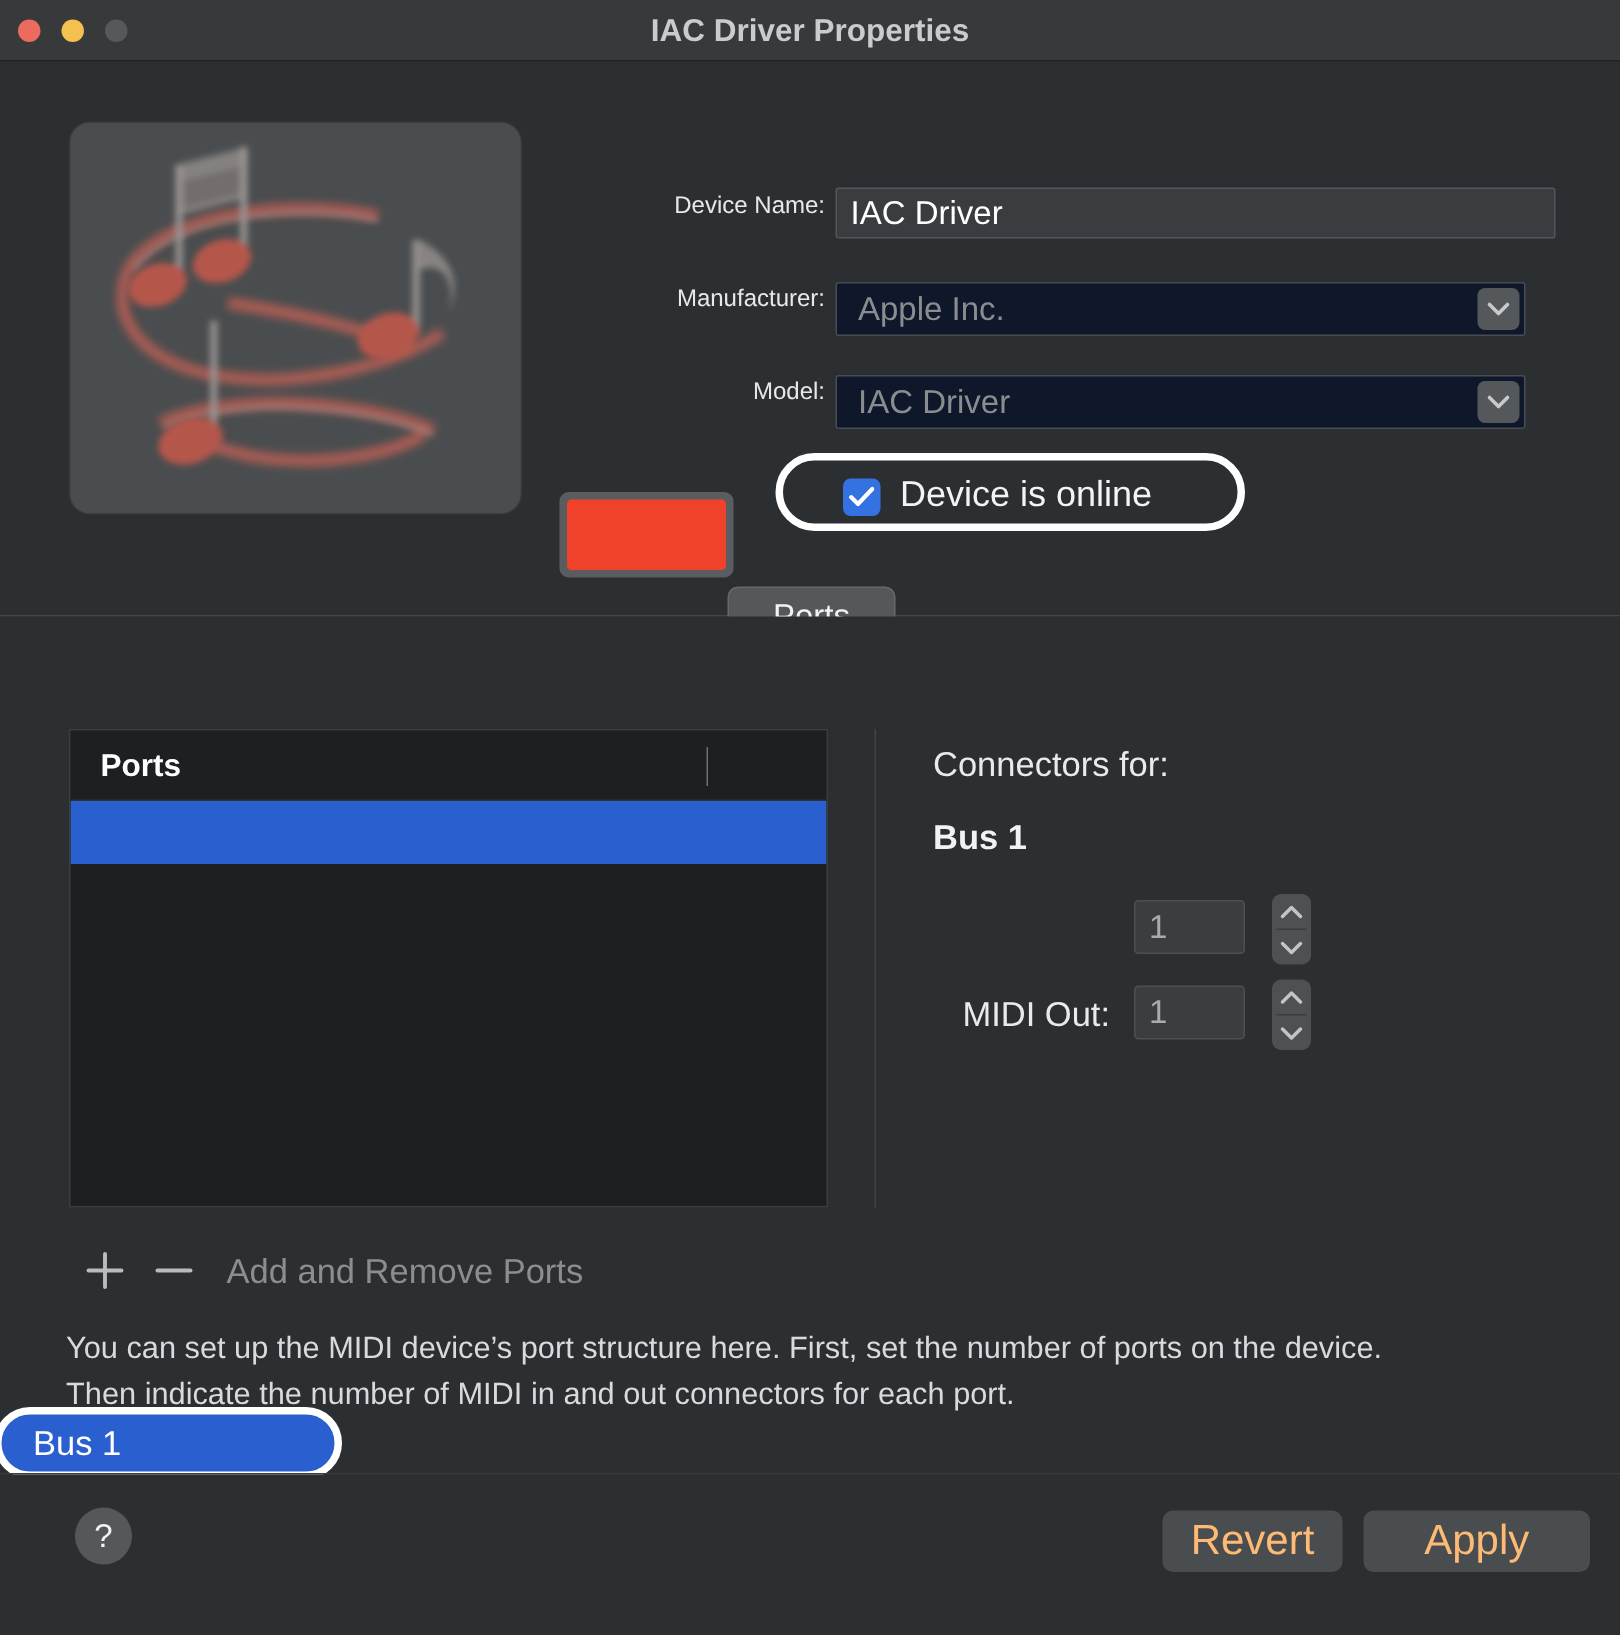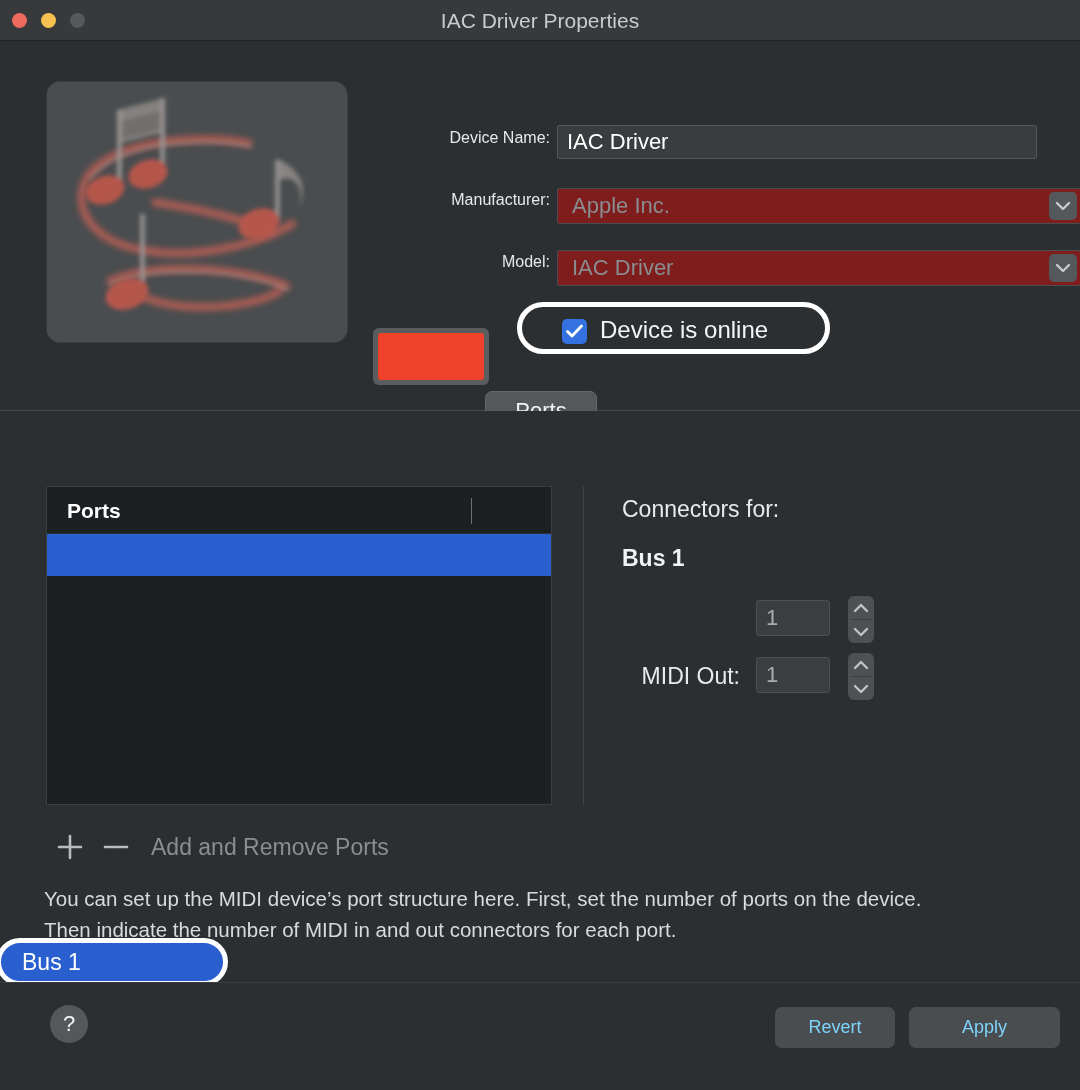--- a/index.html
+++ b/index.html
@@ -31,20 +31,21 @@
     box-sizing: border-box;
   }
   #title-text {
     position: absolute;
     left: 0; top: 0;
     width: 1080px;
     line-height: 41px;
     text-align: center;
     color: #c9cbcd;
     font-size: 21px;
+    font-weight: bold;
   }
   .light {
     position: absolute;
     top: 13px;
     width: 15px; height: 15px;
     border-radius: 50%;
   }
   #light-close    { left: 12px;  background: #ed6a5e; }
   #light-minimize { left: 41px;  background: #f5c council; }
   #light-minimize { left: 41px;  background: #f4c04f; }
@@ -92,22 +93,22 @@
     color: #ffffff;
     font-family: "Liberation Sans", sans-serif;
     font-size: 22px;
     padding: 0 9px;
     outline: none;
   }
 
   .popup {
     position: absolute;
     left: 557px;
-    width: 524px; height: 36px;
-    background: #7f1d1d;
+    width: 460px; height: 36px;
+    background: #0f172a;
     border: 1px solid #4a4d50;
     border-radius: 2px;
     box-sizing: border-box;
   }
   #popup-manufacturer { top: 147px; }
   #popup-model        { top: 209px; }
   .popup .popup-value {
     position: absolute;
     left: 14px; top: 0;
     line-height: 34px;
@@ -376,22 +377,22 @@
     font-size: 22px;
     text-align: center;
     line-height: 37px;
   }
   .footer-btn {
     position: absolute;
     top: 24px;
     height: 41px;
     background: #4a4d4f;
     border-radius: 7px;
-    color: #7dd3fc;
-    font-size: 18px;
+    color: #fdba74;
+    font-size: 28px;
     text-align: center;
     line-height: 40px;
   }
   #btn-revert { left: 775px; width: 120px; }
   #btn-apply  { left: 909px; width: 151px; }
 </style>
 </head>
 <body>
 
 <div id="window">

